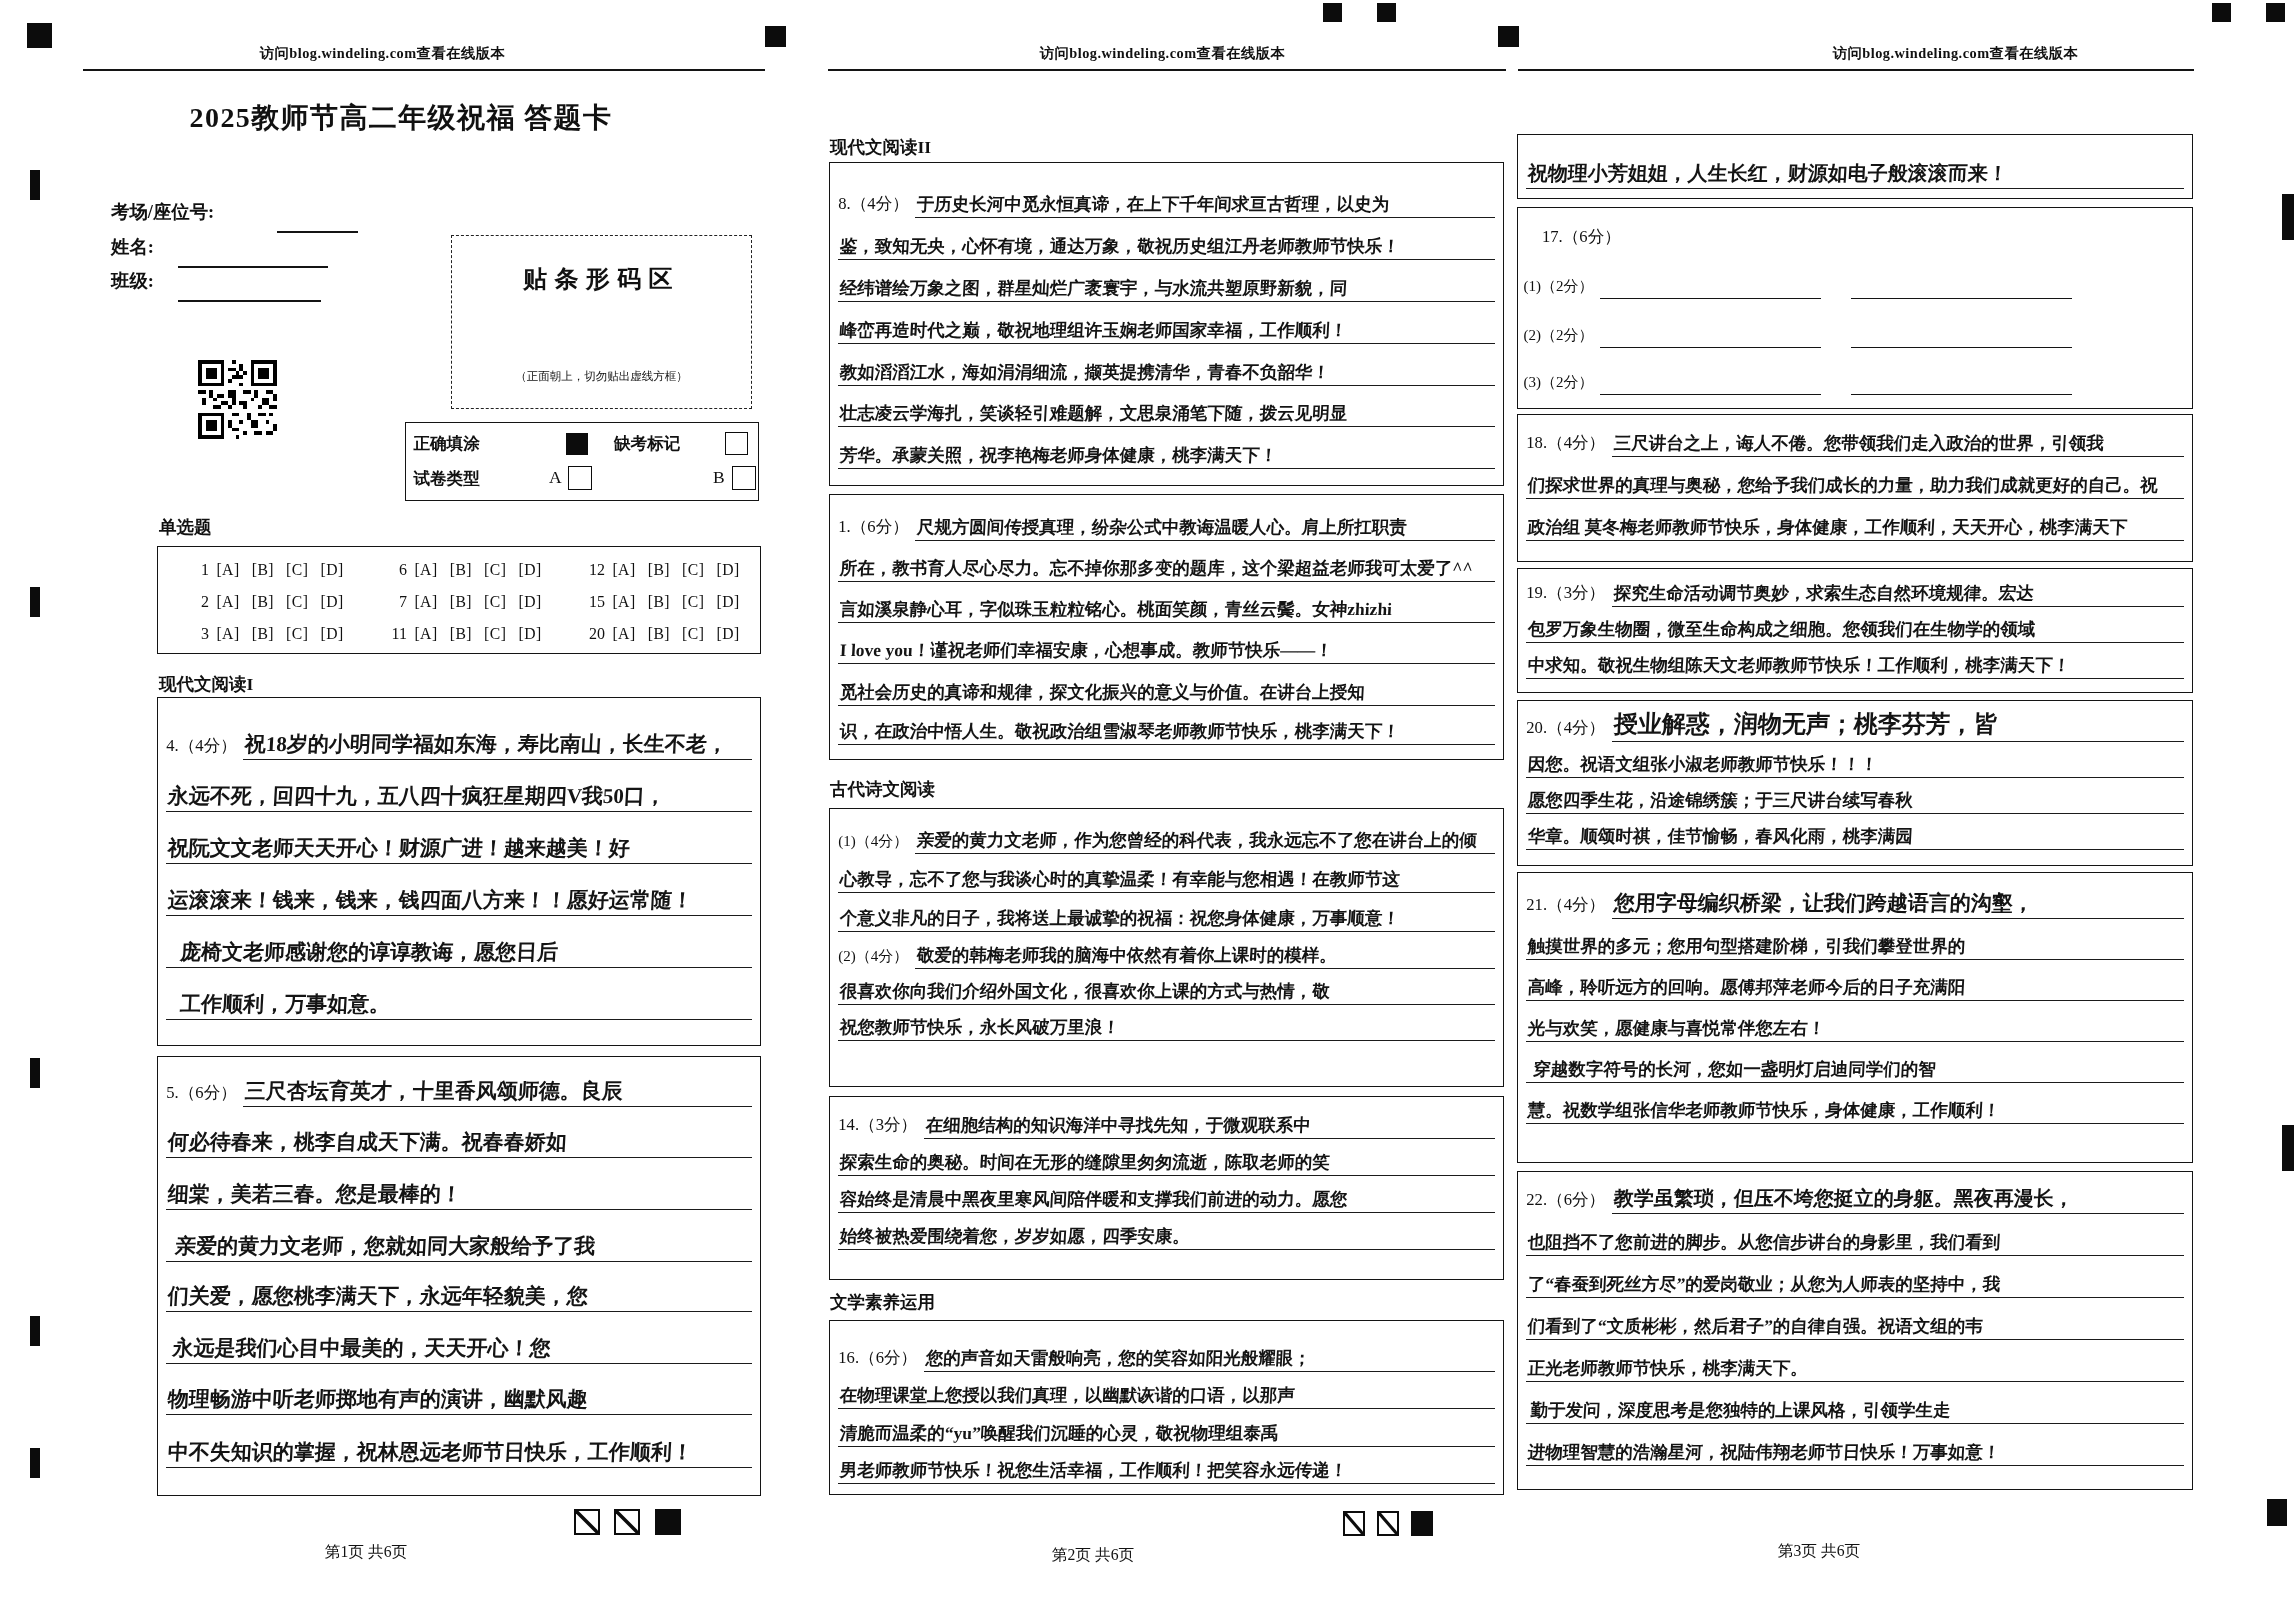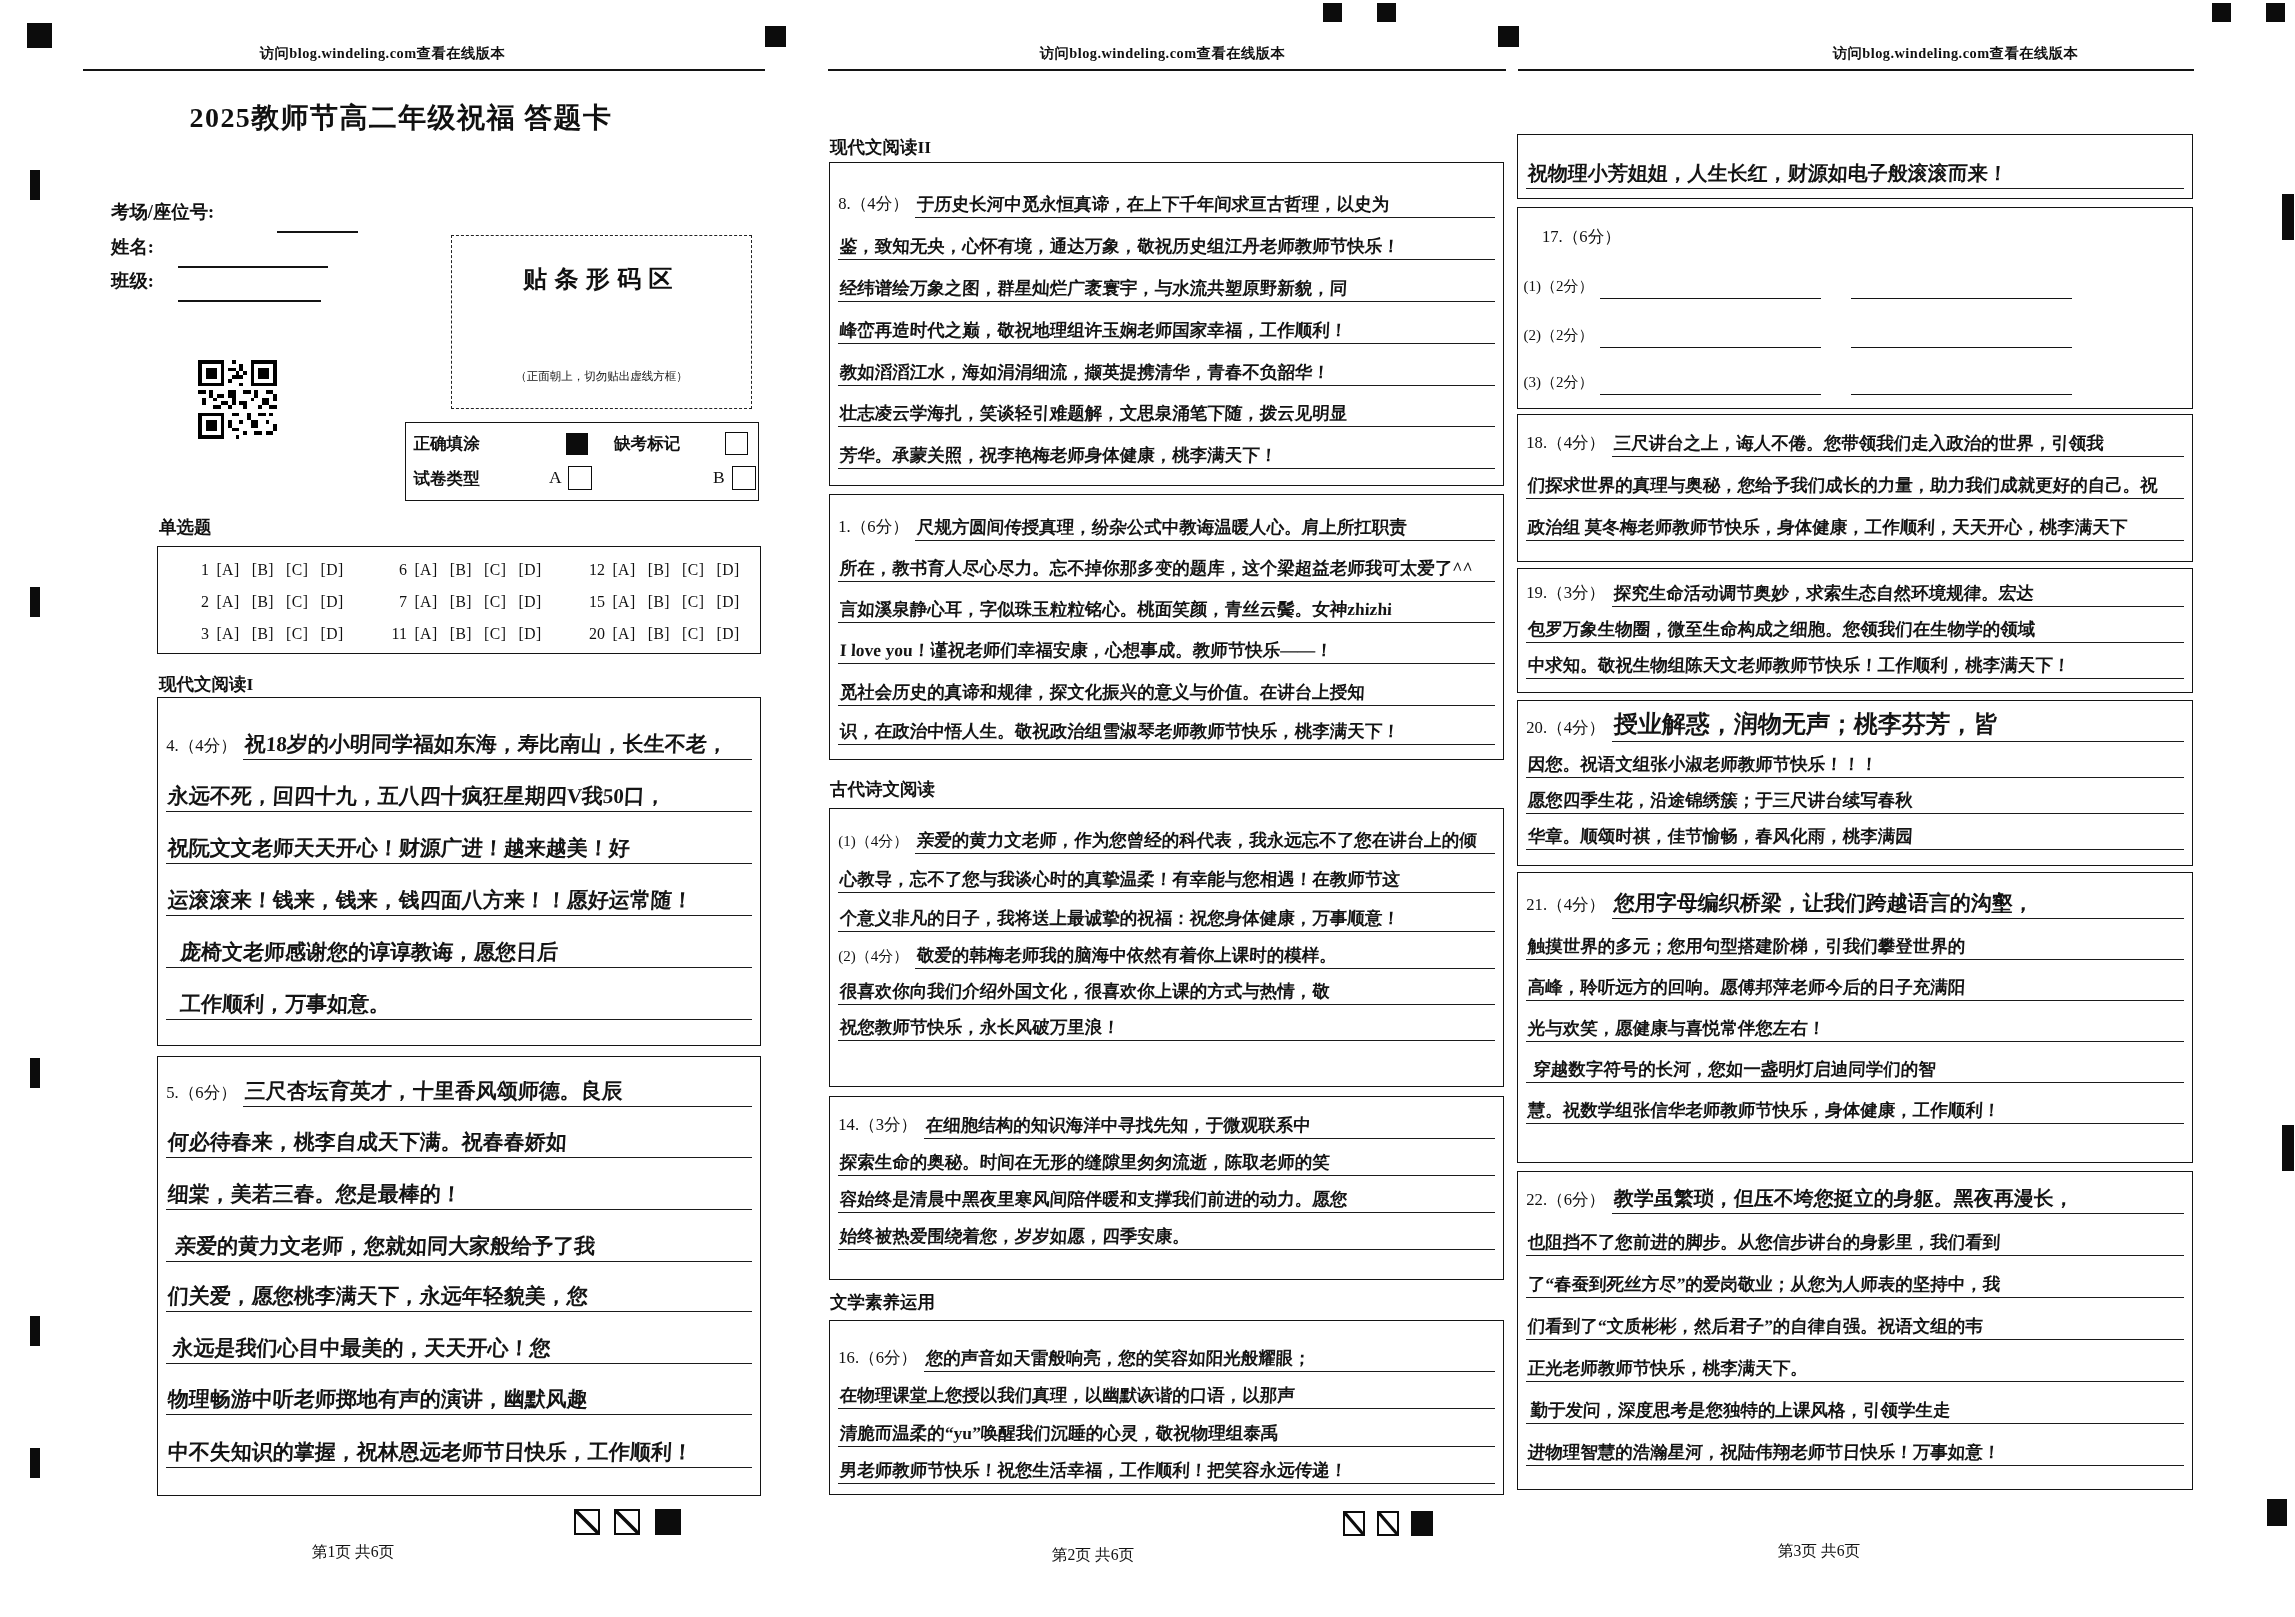--- a/index.html
+++ b/index.html
@@ -326,21 +326,21 @@
           </span>
         </div>
       <div class="hl" style="height:53px;">
           <span class="seg">
             <span class="hw">中不失知识的掌握，祝林恩远老师节日快乐，工作顺利！</span>
           </span>
         </div>
     </div>
   </div>
 
-  <div class="abs footer" style="left:284px;top:1542px;width:138px;font-family:Liberation Serif, serif;">第1页 共6页</div>
+  <div class="abs footer" style="left:297px;top:1542px;width:138px;font-family:Liberation Serif, serif;">第1页 共6页</div>
 
   <div class="abs seclabel" style="left:830px;top:135px;">现代文阅读II</div>
 
   <div class="abs box" style="left:829px;top:162px;width:675px;height:324px;">
     <div class="lines p2hl" style="top:13px;">
       <div class="hl" style="height:42px;">
           <span class="pre">8.（4分）</span>
           <span class="seg">
             <span class="hw">于历史长河中觅永恒真谛，在上下千年间求亘古哲理，以史为</span>
           </span>

